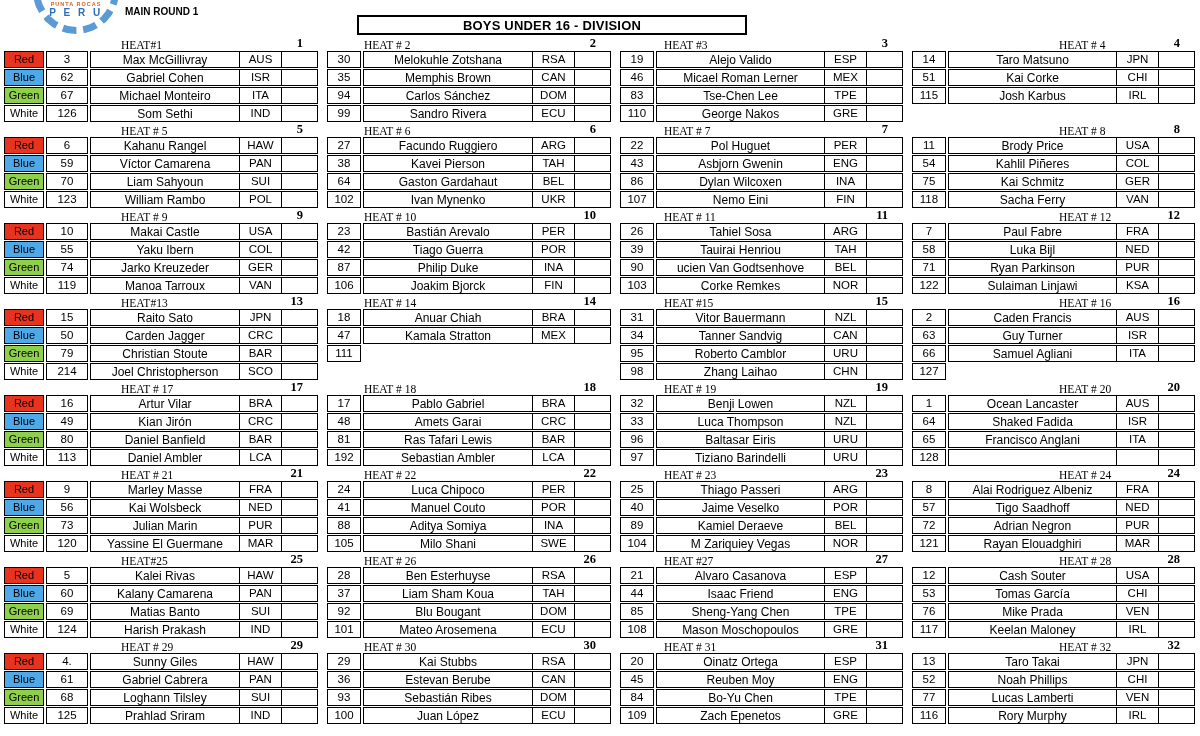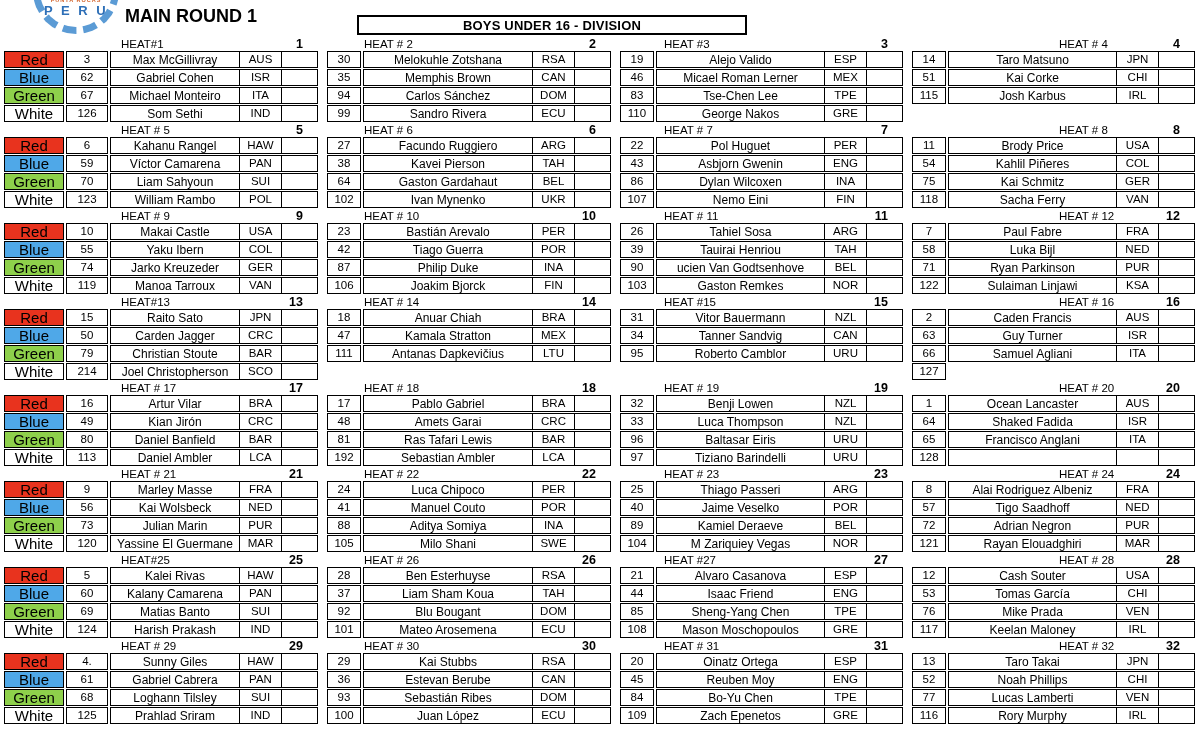--- a/index.html
+++ b/index.html
@@ -9,47 +9,47 @@
     font-family:"Liberation Sans", sans-serif;
   }
   
   .logo{
     position:absolute;left:33px;top:-52px;width:86px;height:86px;
     border-radius:50%;border:7px dashed #5b9bd5;background:#fff;
     box-sizing:border-box;display:flex;flex-direction:column;justify-content:flex-end;
     align-items:center;padding-bottom:9px;
   }
   .logo-line1{font-size:5.5px;font-weight:bold;color:#d2622a;letter-spacing:1px;}
-  .logo-line2{font-size:13px;font-weight:bold;color:#2e6fb7;letter-spacing:2.5px;}
-  .round-label{position:absolute;left:125px;top:6px;font-size:18px;font-weight:bold;}
+  .logo-line2{font-size:10px;font-weight:bold;color:#2e6fb7;letter-spacing:2.5px;}
+  .round-label{position:absolute;left:125px;top:6px;font-size:10px;font-weight:bold;}
   .title-box{
     position:absolute;left:357px;top:15px;width:386px;height:16px;
     border:2.5px solid #000;display:flex;align-items:center;justify-content:center;
     font-size:13px;font-weight:bold;letter-spacing:.2px;background:#fff;
   }
   
   .grid{
     position:absolute;left:4px;top:36px;width:1192px;
     display:grid;grid-template-columns:314px 284px 283px 283px;column-gap:9px;
   }
   .heat-block{height:86px;}
-  .heat-header{height:15px;display:flex;align-items:center;font-size:11.5px;}
+  .heat-header{height:15px;display:flex;align-items:flex-end;font-size:11.5px;font-family:Liberation Serif, serif;}
   .c0 .heat-header{padding-left:117px;}
   .c1 .heat-header{padding-left:37px;}
   .c2 .heat-header{padding-left:44px;}
   .c3 .heat-header{padding-left:147px;}
   .heat-number{margin-left:auto;font-weight:bold;font-size:12.5px;padding-right:15px;}
   .heat-rows{display:flex;flex-direction:column;row-gap:1px;}
   .heat-row{display:flex;column-gap:2px;height:17px;}
   .cell{
     box-sizing:border-box;border:1px solid #000;background:#fff;
     display:flex;align-items:center;justify-content:center;
     font-size:12px;line-height:1;white-space:nowrap;overflow:hidden;
   }
-  .color-cell{width:60px;font-size:15px;}
+  .color-cell{width:40px;font-size:11px;}
   .seed-cell{width:42px;font-size:11.5px;}
   .c1 .seed-cell,.c2 .seed-cell,.c3 .seed-cell{width:34px;}
   .grp{flex:1;display:flex;min-width:0;}
   .name-cell{flex:1;min-width:0;}
   .country-cell{width:42px;border-left:0;font-size:11.5px;}
   .score-cell{width:36px;border-left:0;}
 </style>
 </head>
 <body>
 
@@ -491,21 +491,21 @@
           <div class="cell seed-cell">90</div>
           <div class="grp">
             <div class="cell name-cell">ucien Van Godtsenhove</div>
             <div class="cell country-cell">BEL</div>
             <div class="cell score-cell"></div>
           </div>
         </div>
         <div class="heat-row">
           <div class="cell seed-cell">103</div>
           <div class="grp">
-            <div class="cell name-cell">Gaston Remkes</div>
+            <div class="cell name-cell">Corke Remkes</div>
             <div class="cell country-cell">NOR</div>
             <div class="cell score-cell"></div>
           </div>
         </div>
       </div>
     </div>
     <div class="heat-block c3">
       <div class="heat-header">
         <div class="heat-label">HEAT # 12</div>
         <div class="heat-number">12</div>
@@ -606,25 +606,20 @@
         <div class="heat-row">
           <div class="cell seed-cell">47</div>
           <div class="grp">
             <div class="cell name-cell">Kamala Stratton</div>
             <div class="cell country-cell">MEX</div>
             <div class="cell score-cell"></div>
           </div>
         </div>
         <div class="heat-row">
           <div class="cell seed-cell">111</div>
-          <div class="grp">
-            <div class="cell name-cell">Antanas Dapkevičius</div>
-            <div class="cell country-cell">LTU</div>
-            <div class="cell score-cell"></div>
-          </div>
         </div>
       </div>
     </div>
     <div class="heat-block c2">
       <div class="heat-header">
         <div class="heat-label">HEAT #15</div>
         <div class="heat-number">15</div>
       </div>
       <div class="heat-rows">
         <div class="heat-row">
@@ -641,20 +636,28 @@
             <div class="cell name-cell">Tanner Sandvig</div>
             <div class="cell country-cell">CAN</div>
             <div class="cell score-cell"></div>
           </div>
         </div>
         <div class="heat-row">
           <div class="cell seed-cell">95</div>
           <div class="grp">
             <div class="cell name-cell">Roberto Camblor</div>
             <div class="cell country-cell">URU</div>
+            <div class="cell score-cell"></div>
+          </div>
+        </div>
+        <div class="heat-row">
+          <div class="cell seed-cell">98</div>
+          <div class="grp">
+            <div class="cell name-cell">Zhang Laihao</div>
+            <div class="cell country-cell">CHN</div>
             <div class="cell score-cell"></div>
           </div>
         </div>
       </div>
     </div>
     <div class="heat-block c3">
       <div class="heat-header">
         <div class="heat-label">HEAT # 16</div>
         <div class="heat-number">16</div>
       </div>

